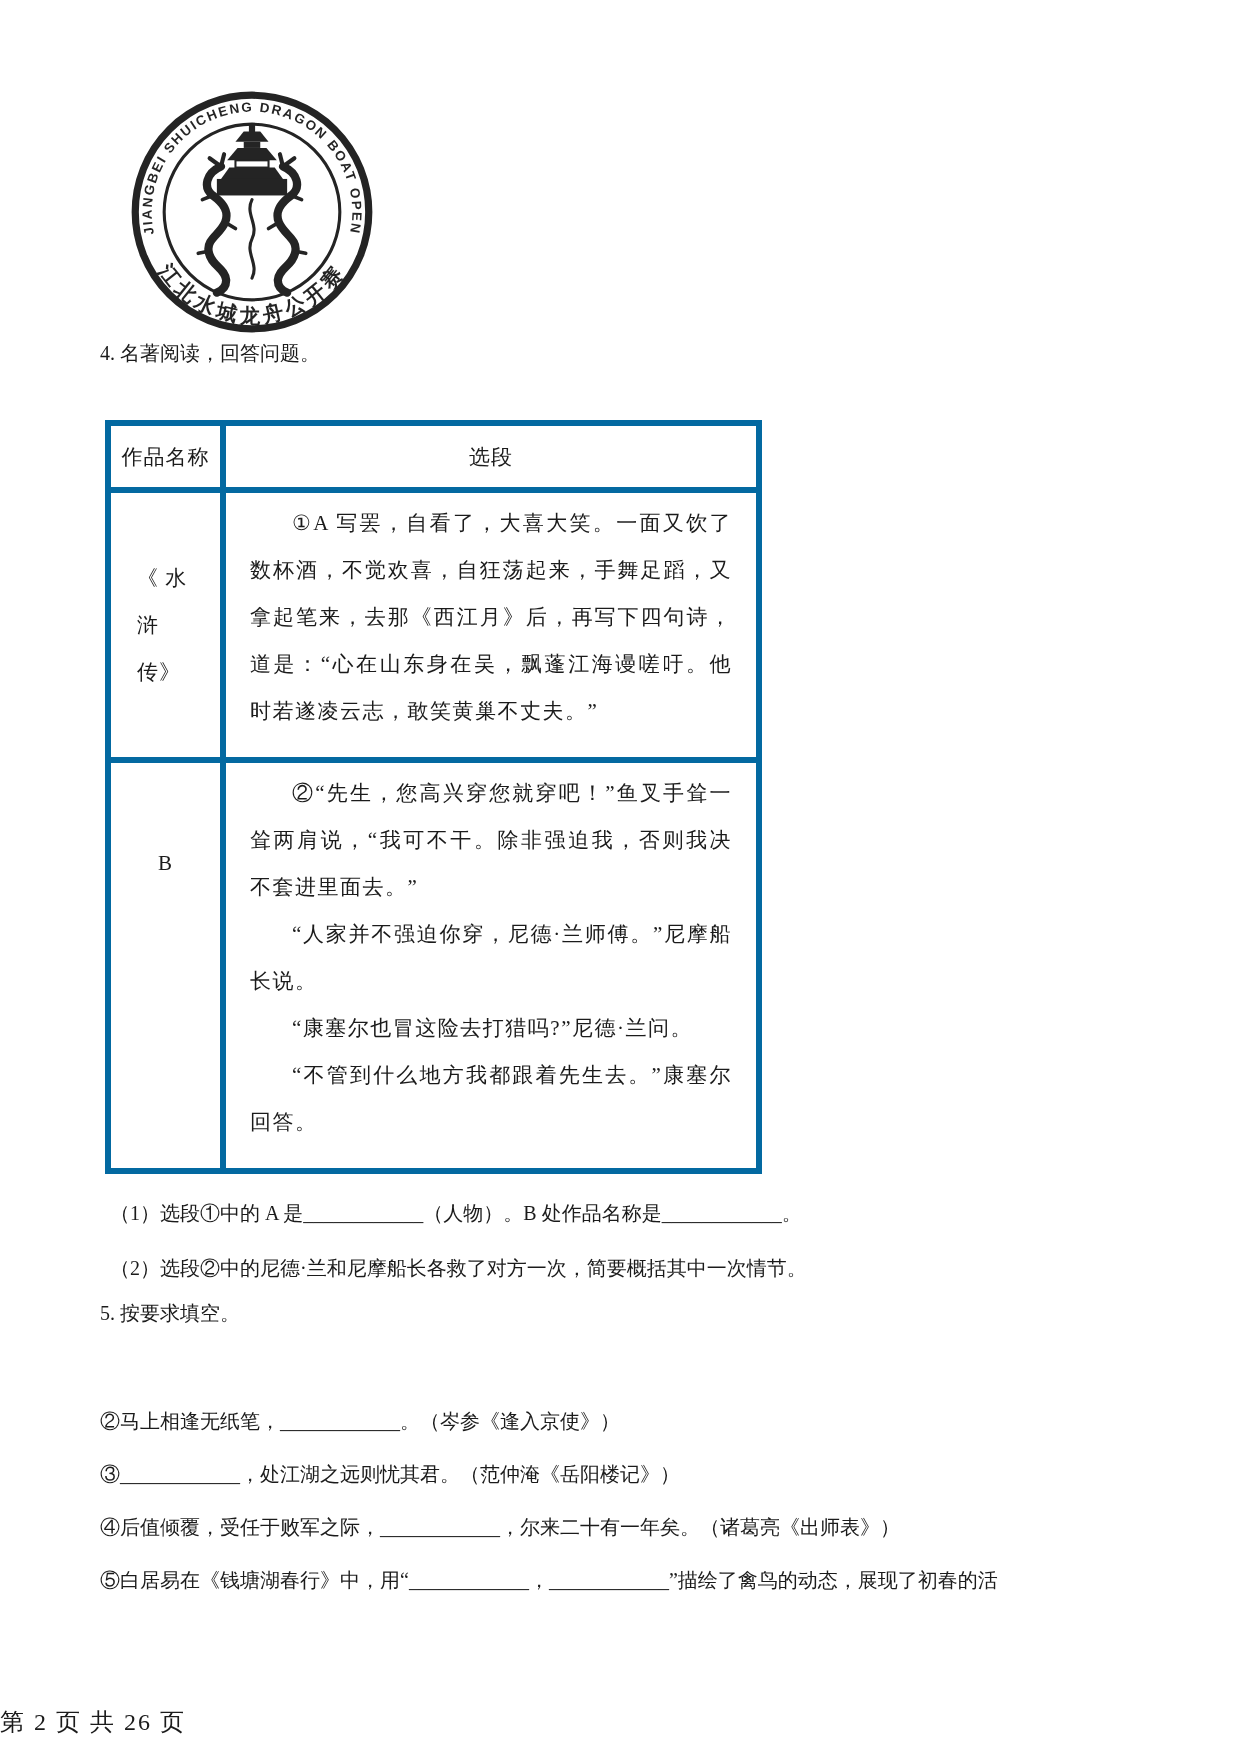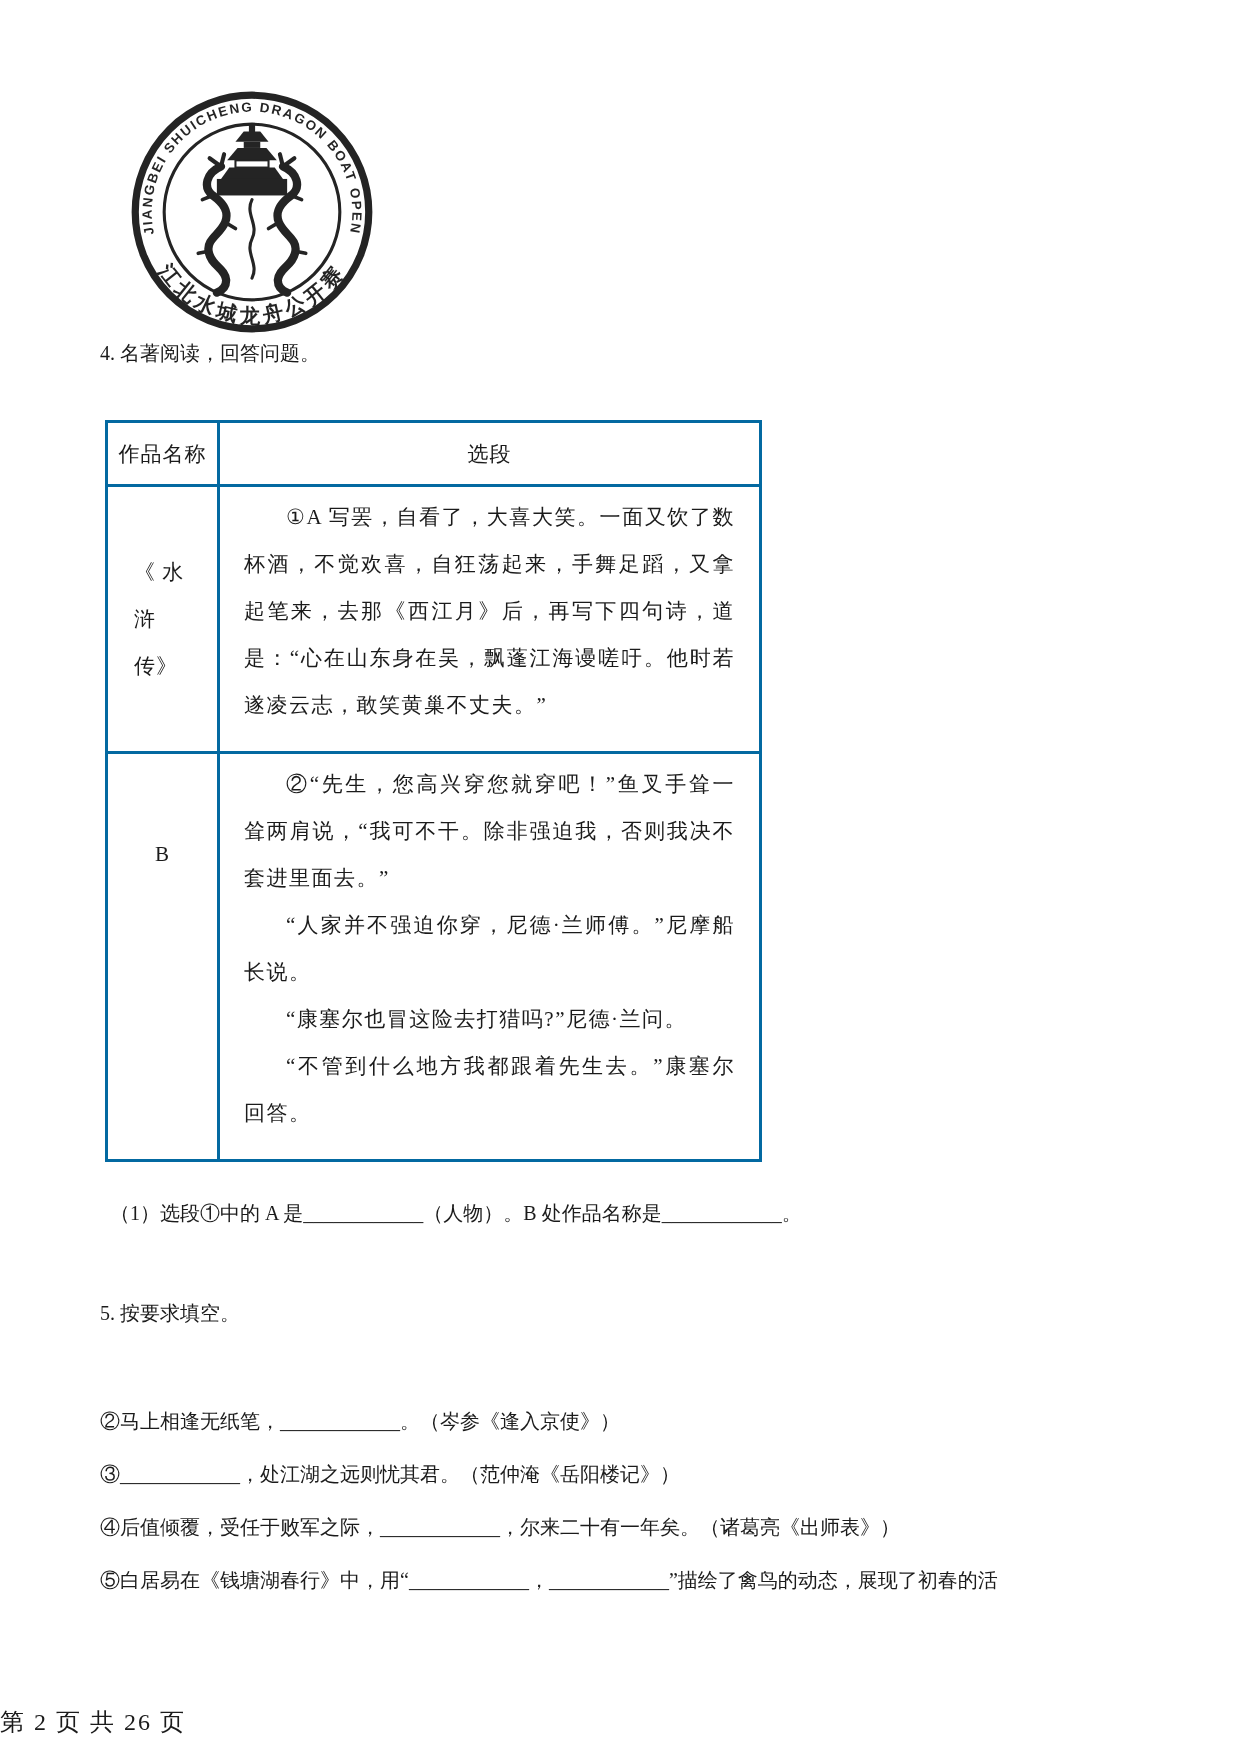--- a/index.html
+++ b/index.html
@@ -30,21 +30,21 @@
   .item3 { left: 100px; top: 1459px; }
   .item4 { left: 100px; top: 1512px; }
   .item5 { left: 100px; top: 1565px; text-align: center; }
 
   
   .q4-table {
     position: absolute; left: 105px; top: 420px;
     width: 657px; border-collapse: collapse; table-layout: fixed;
     font-size: 21px;
   }
-  .q4-table th, .q4-table td { border: 3px solid #0369a1; }
+  .q4-table th, .q4-table td { border: 6px solid #0369a1; }
   .col-title { width: 107px; }
   .head-row th { height: 59px; text-align: center; vertical-align: middle; font-weight: normal; letter-spacing: 1px; }
   .title-cell { padding: 8px 26px; line-height: 47px; vertical-align: middle; text-align: left; letter-spacing: 1px; }
   .cell-b { text-align: center; padding-bottom: 212px; }
   .passage-cell { padding: 7px 24px 22px 24px; vertical-align: top; }
   .passage-cell p {
     margin: 0; line-height: 47px; text-indent: 2em;
     text-align: justify; letter-spacing: 1.5px;
   }
 
@@ -115,20 +115,21 @@
         <p>②“先生，您高兴穿您就穿吧！”鱼叉手耸一耸两肩说，“我可不干。除非强迫我，否则我决不套进里面去。”</p>
         <p>“人家并不强迫你穿，尼德·兰师傅。”尼摩船长说。</p>
         <p>“康塞尔也冒这险去打猎吗?”尼德·兰问。</p>
         <p>“不管到什么地方我都跟着先生去。”康塞尔回答。</p>
       </td>
     </tr>
   </tbody>
     </table>
 
   <div class="textline sub1">（1）选段①中的 A 是____________（人物）。B 处作品名称是____________。</div>
+  <div class="textline sub2">（2）选段②中的尼德·兰和尼摩船长各救了对方一次，简要概括其中一次情节。</div>
 
   <div class="textline q5-prompt">5. 按要求填空。</div>
   <div class="textline item3">③____________，处江湖之远则忧其君。（范仲淹《岳阳楼记》）</div>
   <div class="textline item2">②马上相逢无纸笔，____________。（岑参《逢入京使》）</div>
   <div class="textline item4">④后值倾覆，受任于败军之际，____________，尔来二十有一年矣。（诸葛亮《出师表》）</div>
   <div class="textline item5">⑤白居易在《钱塘湖春行》中，用“____________，____________”描绘了禽鸟的动态，展现了初春的活</div>
 
   <div class="footer">第 2 页 共 26 页</div>
 
 </div>

